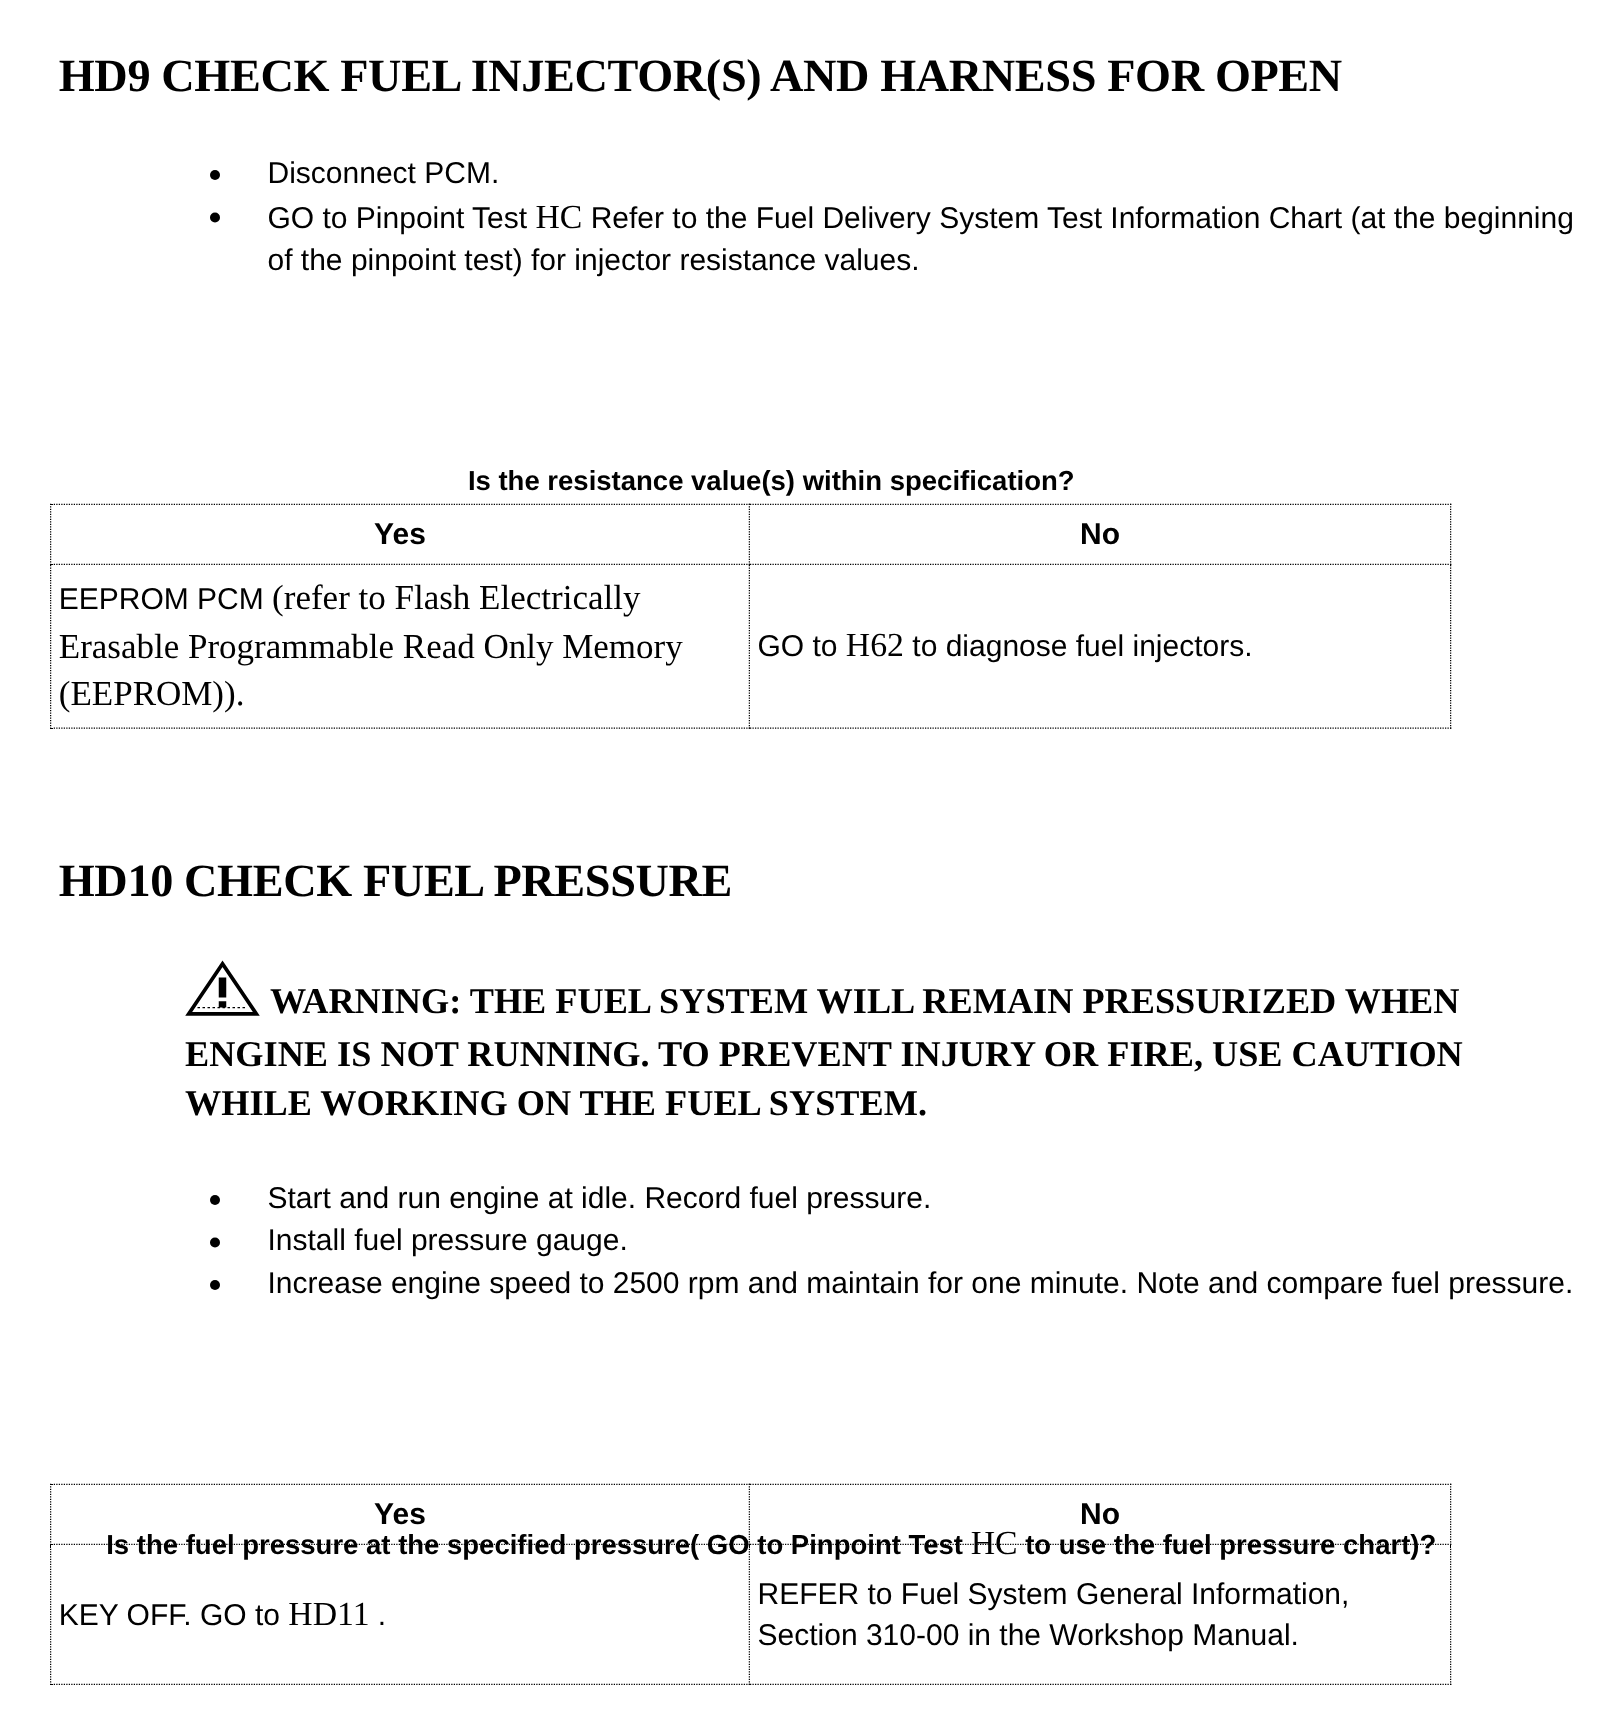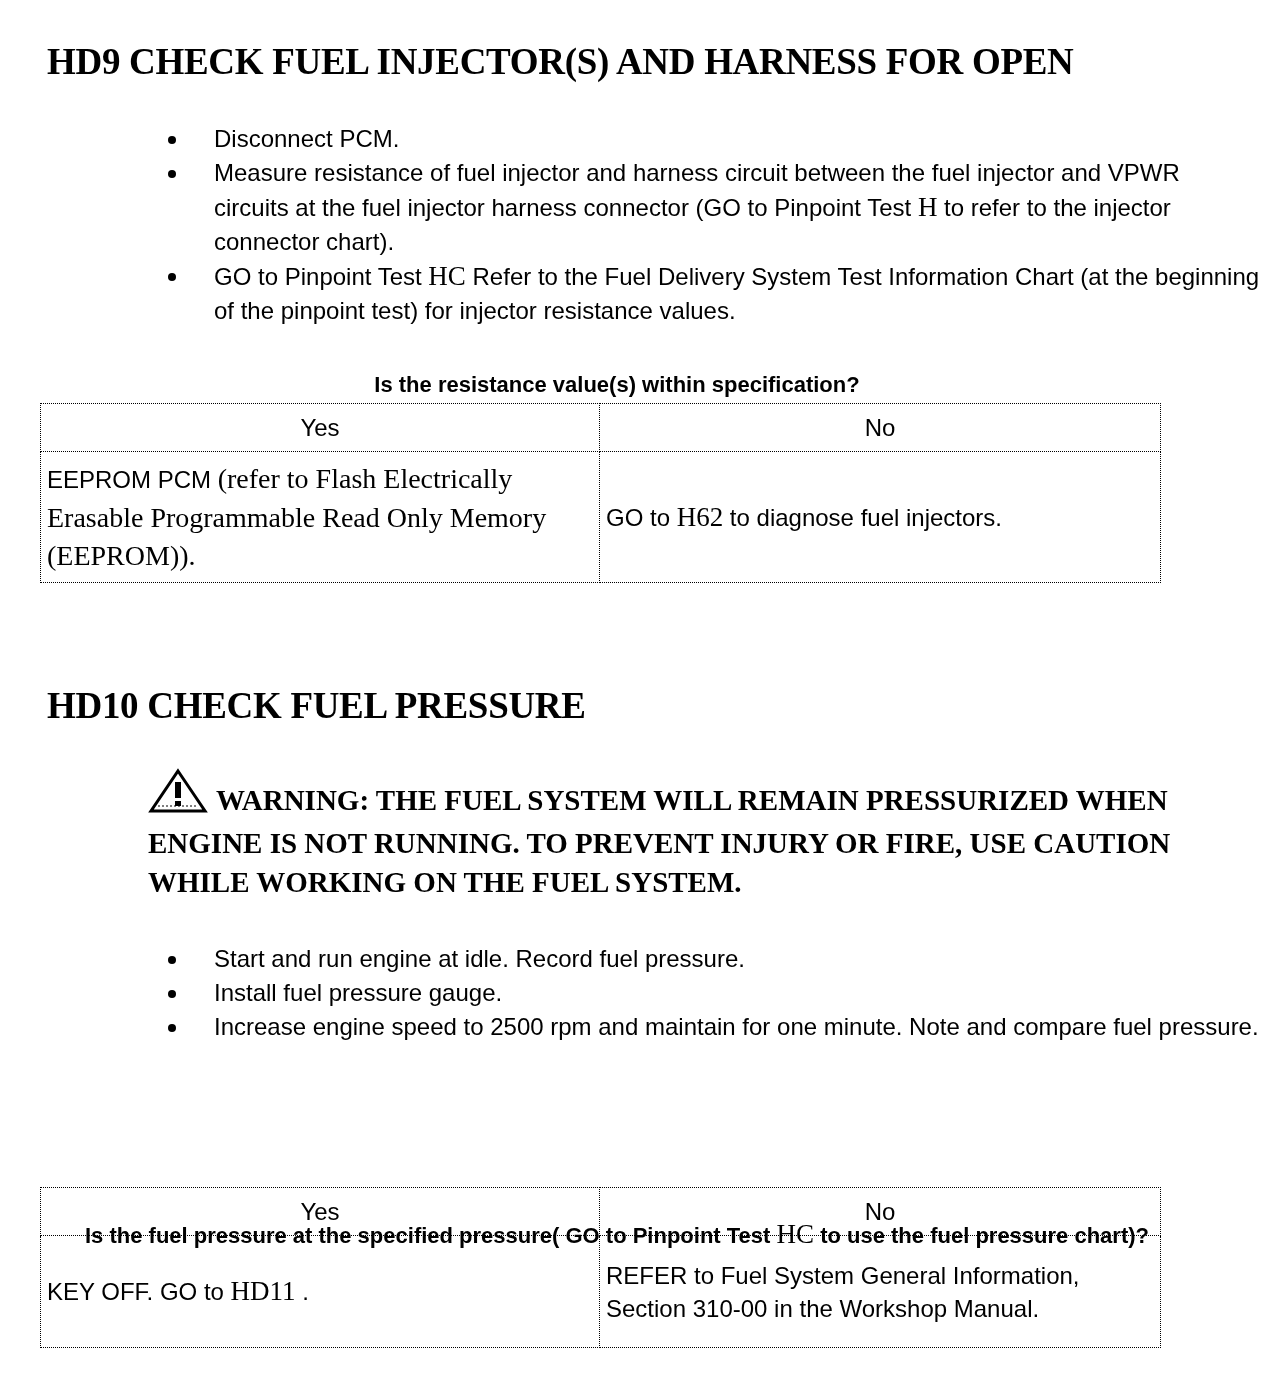--- a/index.html
+++ b/index.html
@@ -28,38 +28,37 @@
       position: absolute; left: 47px; font-weight: bold;
       font-size: 22px; line-height: 33px; width: 1140px; margin: 0; text-align: center;
     }
     table.dt {
       position: absolute; left: 40px; width: 1120px;
       border-collapse: collapse; table-layout: fixed;
     }
     table.dt td, table.dt th {
       border: 1px dotted #000; padding: 0 6px; vertical-align: middle;
     }
-    table.dt th { font-weight: normal; font-size: 24px; text-align: center; height: 47px; }
+    table.dt th { font-weight: bold; font-size: 24px; text-align: center; height: 47px; }
     table.dt td { font-size: 24px; line-height: 33px; }
     table.dt td.serifcell { font-family: "Liberation Serif", serif; font-size: 28px; line-height: 38px; }
     .warning {
       position: absolute; left: 148px; width: 1080px;
       font-family: "Liberation Serif", serif; font-weight: bold;
       font-size: 29px; line-height: 39px; margin: 0;
     }
     .warn-icon { display: inline-block; vertical-align: -4px; margin-right: 8px; }
   </style>
 </head>
 <body>
 
 <h1 class="h1" style="top:40px;">HD9 CHECK FUEL INJECTOR(S) AND HARNESS FOR OPEN</h1>
 
 <ul class="bullets" style="top:122px;">
   <li><span>Disconnect PCM.</span></li>
-  <li><span>Measure resistance of fuel injector and harness circuit between the fuel injector and VPWR circuits at the fuel injector harness connector (GO to Pinpoint Test </span><a class="serif">H</a><span> to refer to the injector connector chart).</span></li>
   <li><span>GO to Pinpoint Test </span><a class="serif">HC</a><span> Refer to the Fuel Delivery System Test Information Chart (at the beginning of the pinpoint test) for injector resistance values.</span></li>
 </ul>
 
 <p class="question" style="top:368px;">Is the resistance value(s) within specification?</p>
 
 <table class="dt" style="top:403px;">
   <colgroup>
       <col style="width:559px">
       <col style="width:561px">
     </colgroup>

